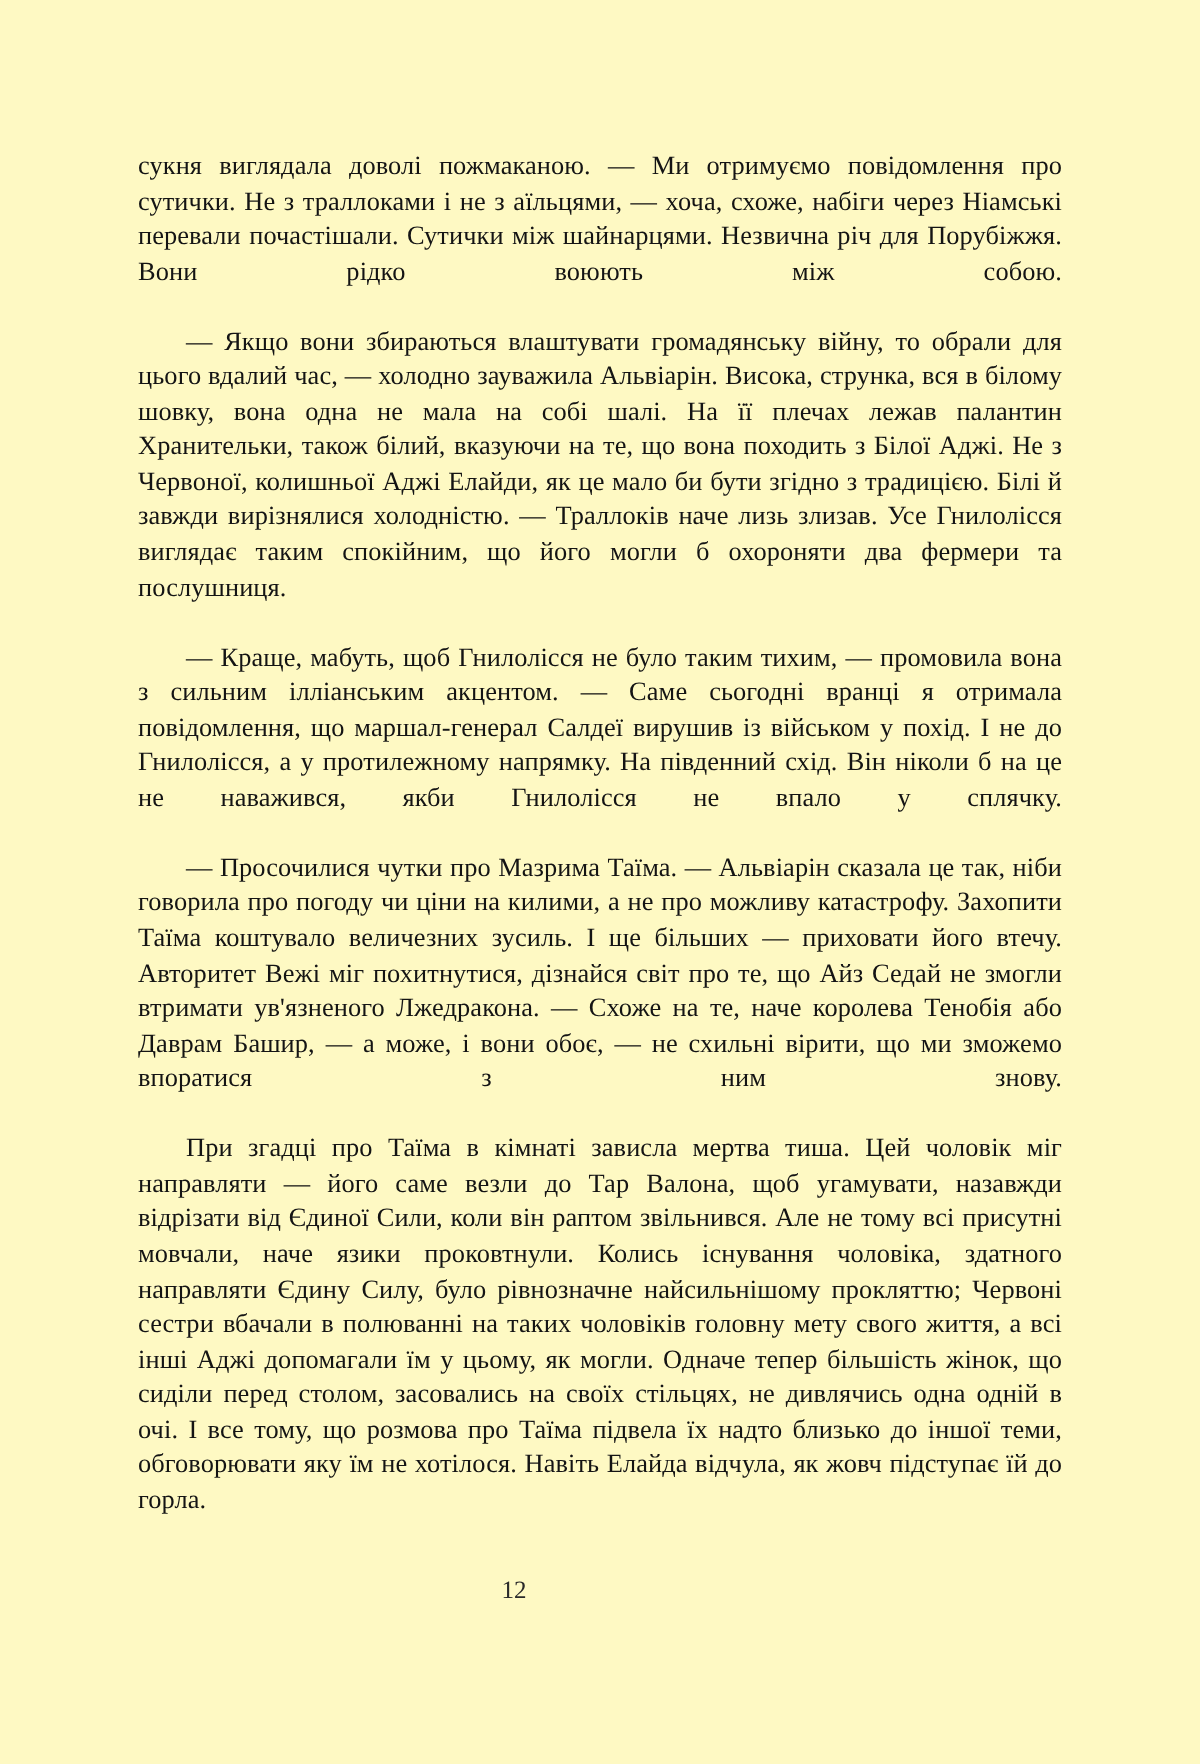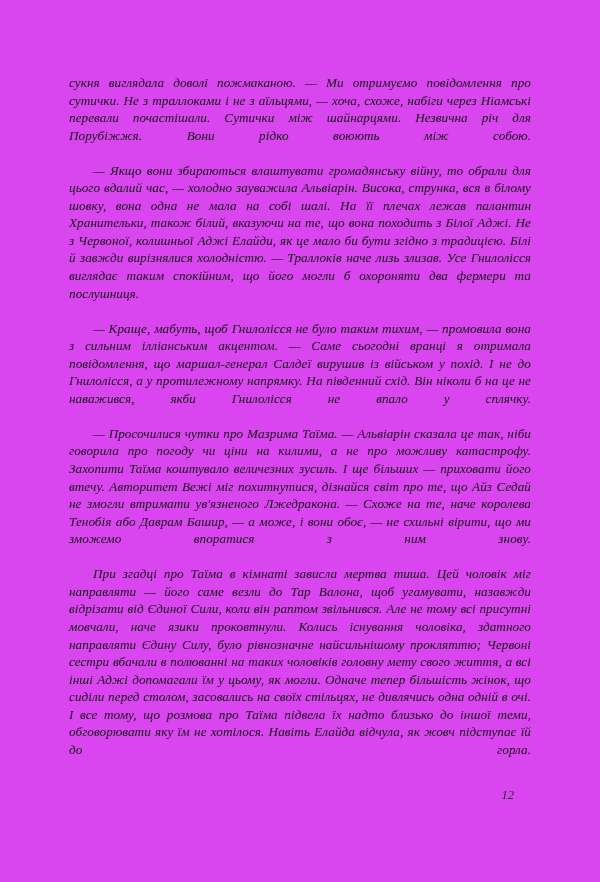--- a/index.html
+++ b/index.html
@@ -13,23 +13,22 @@
     height: 882px;
     overflow: hidden;
     font-family: "Liberation Serif", "DejaVu Serif", serif;
     color: #1a1a1a;
     -webkit-font-smoothing: antialiased;
   }
   .page {
     position: relative;
     width: 600px;
     height: 882px;
-    background: #d946ef;
+    background: #fef9c3;
     box-sizing: border-box;
-    font-style: italic;
   }
   .text-block {
     position: absolute;
     left: 69px;
     top: 74px;
     width: 462px;
     text-align: justify;
     text-justify: inter-word;
     font-size: 13.2px;
     line-height: 17.55px;
@@ -52,21 +51,21 @@
   .para::after {
     content: "";
     display: inline-block;
     width: 100%;
   }
   .folio {
     position: absolute;
     left: 0;
     top: 788px;
     width: 514px;
-    text-align: right;
+    text-align: center;
     font-size: 12.5px;
     color: #2a2a2a;
     font-family: "Liberation Serif", "DejaVu Serif", serif;
   }
 </style>
 </head>
 <body>
 
 <div class="page">
 

